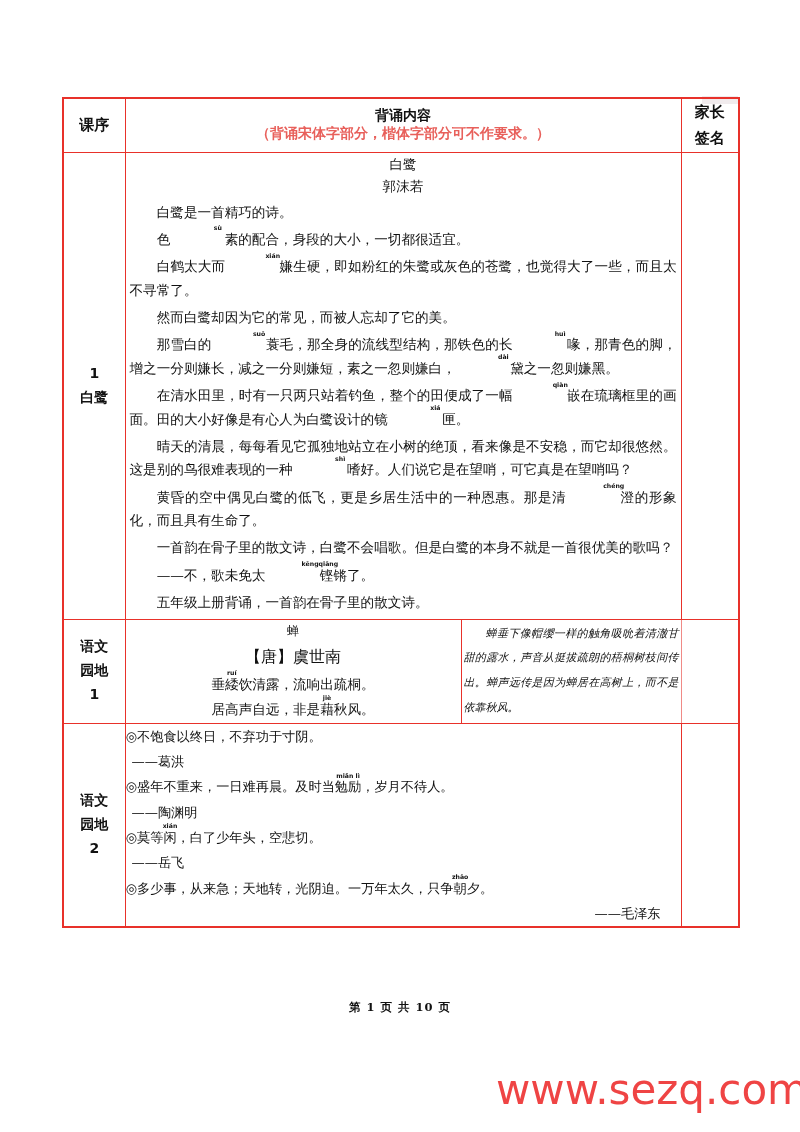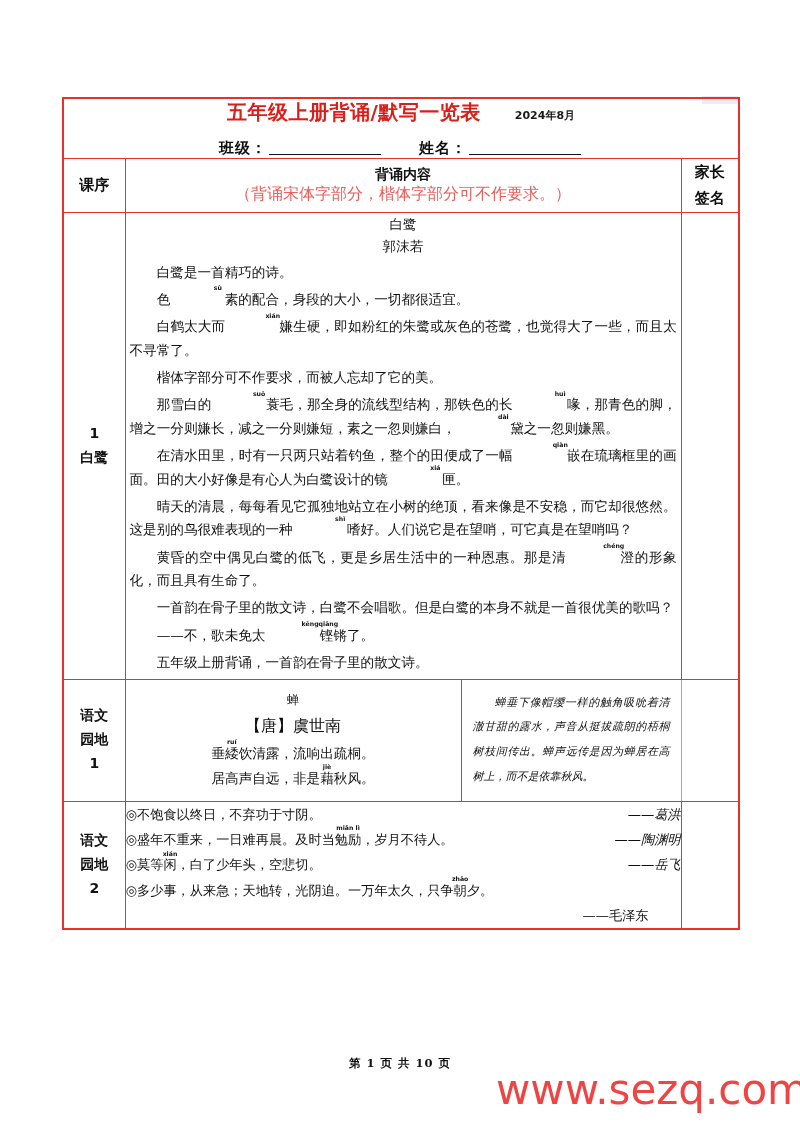--- a/index.html
+++ b/index.html
@@ -87,23 +87,23 @@
     text-align: center;
     font-weight: bold;
     font-size: 15px;
     color: #111;
     font-family: "DejaVu Sans", "Liberation Sans", sans-serif;
     padding: 6px 0;
   }
   .hdr-center { padding: 8px 0 7px 0; }
   .hdr-center .hdr-main { font-size: 14px; font-weight: bold; }
   .hdr-center .hdr-note {
-    font-size: 16px;
+    font-size: 14px;
     color: #e8605b;
-    font-weight: normal;
+    font-weight: bold;
   }
   .hdr-stack { line-height: 1.75; }
 
   
   .lesson-cell {
     text-align: center;
     font-weight: bold;
     font-size: 14px;
     color: #111;
     line-height: 1.7;
@@ -160,46 +160,47 @@
   .shi-left .sh-author { font-size: 16px; }
   .shi-right {
     padding: 8px 10px 8px 12px;
     font-family: "DejaVu Serif", "Liberation Serif", serif;
     font-size: 11px;
     font-style: italic;
     color: #111;
     line-height: 2.25;
     text-align: justify;
   }
-  .shi-right .p1 { text-indent: 2em; margin: 11px; }
+  .shi-right .p1 { text-indent: 2em; margin: 2px; }
 
   
   .quotes {
     padding: 6px 8px 7px 26px;
     font-family: "DejaVu Serif", "Liberation Serif", serif;
     font-size: 13.2px;
     color: #111;
     line-height: 1.92;
   }
   .qrow {
     display: flex;
     justify-content: space-between;
     align-items: baseline;
     white-space: nowrap;
+    flex-direction: column;
   }
   .qrow .qtext { flex: 0 1 auto; }
-  .qrow .qauth { flex: 0 0 auto; padding-left: 6px; font-style: italic; }
+  .qrow .qauth { flex: 0 0 auto; padding-left: 6px; }
   .qrow.single .qtext { }
-  .qauth-right { text-align: right; padding-right: 32px; }
+  .qauth-right { text-align: right; padding-right: 20px; }
 
   
   .footer {
     position: absolute;
     left: 0;
-    top: 1056px;
+    top: 1000px;
     width: 800px;
     text-align: center;
     font-family: "DejaVu Serif", "Liberation Serif", serif;
     font-size: 11.5px;
     font-weight: bold;
     color: #111;
     letter-spacing: 1px;
   }
   .watermark {
     position: absolute;
@@ -230,30 +231,20 @@
 
   <table class="doc-table">
     <colgroup>
       <col style="width:62px">
       <col style="width:336px">
       <col style="width:220px">
       <col style="width:58px">
     </colgroup>
 
     <tbody>
-        <tr class="hard-bottom">
-      <td class="title-cell" colspan="4">
-        <div>
-          <span class="main-title">五年级上册背诵/默写一览表</span><span class="title-date">2024年8月</span>
-        </div>
-        <div class="idline">
-          <span class="lbl">班级：</span><span class="blank"></span><span class="gap"></span><span class="lbl">姓名：</span><span class="blank"></span>
-        </div>
-      </td>
-    </tr>
 
     <tr class="hard-bottom">
       <td class="hdr-cell hard-right">
         <span>课序</span>
       </td>
       <td class="hdr-cell hdr-center hard-right" colspan="2">
         <div class="hdr-main">背诵内容</div>
         <div class="hdr-note">（背诵宋体字部分，楷体字部分可不作要求。）</div>
       </td>
       <td class="hdr-cell">
@@ -274,21 +265,21 @@
           <div>白鹭</div>
           <div>郭沫若</div>
         </div>
 
         <p class="para">白鹭是一首精巧的诗。</p>
 
         <p class="para">色<span class="ruby"><span class="rt">sù</span><span class="rb">素</span></span>的配合，身段的大小，一切都很适宜。</p>
 
         <p class="para">白鹤太大而<span class="ruby"><span class="rt">xián</span><span class="rb">嫌</span></span>生硬，即如粉红的朱鹭或灰色的苍鹭，也觉得大了一些，而且太不寻常了。</p>
 
-        <p class="para">楷体字部分可不作要求，而被人忘却了它的美。</p>
+        <p class="para">然而白鹭却因为它的常见，而被人忘却了它的美。</p>
 
         <p class="para">那雪白的<span class="ruby"><span class="rt">suō</span><span class="rb">蓑</span></span>毛，那全身的流线型结构，那铁色的长<span class="ruby"><span class="rt">huì</span><span class="rb">喙</span></span>，那青色的脚，增之一分则嫌长，减之一分则嫌短，素之一忽则嫌白，<span class="ruby"><span class="rt">dài</span><span class="rb">黛</span></span>之一忽则嫌黑。</p>
 
         <p class="para">在清水田里，时有一只两只站着钓鱼，整个的田便成了一幅<span class="ruby"><span class="rt">qiàn</span><span class="rb">嵌</span></span>在琉璃框里的画面。田的大小好像是有心人为白鹭设计的镜<span class="ruby"><span class="rt">xiá</span><span class="rb">匣</span></span>。</p>
 
         <p class="para">晴天的清晨，每每看见它孤独地站立在小树的绝顶，看来像是不安稳，而它却很悠然。这是别的鸟很难表现的一种<span class="ruby"><span class="rt">shì</span><span class="rb">嗜</span></span>好。人们说它是在望哨，可它真是在望哨吗？</p>
 
         <p class="para">黄昏的空中偶见白鹭的低飞，更是乡居生活中的一种恩惠。那是清<span class="ruby"><span class="rt">chéng</span><span class="rb">澄</span></span>的形象化，而且具有生命了。</p>
 
         <p class="para">一首韵在骨子里的散文诗，白鹭不会唱歌。但是白鹭的本身不就是一首很优美的歌吗？</p>

